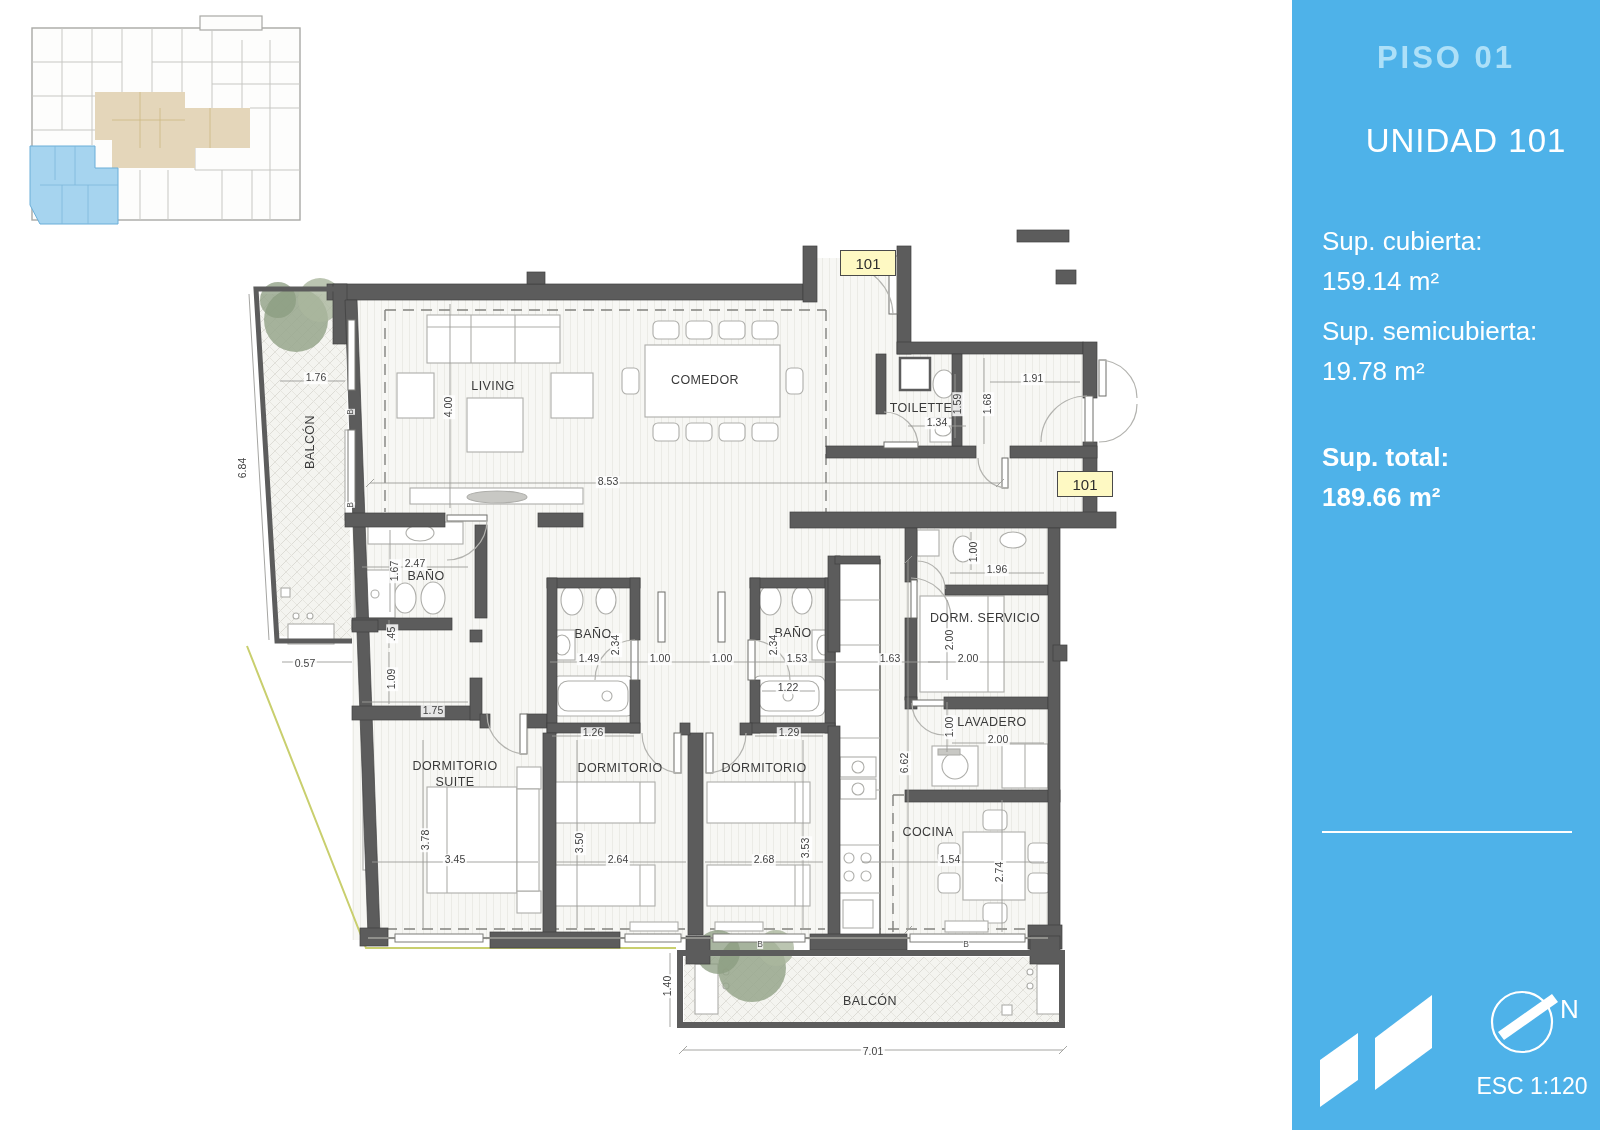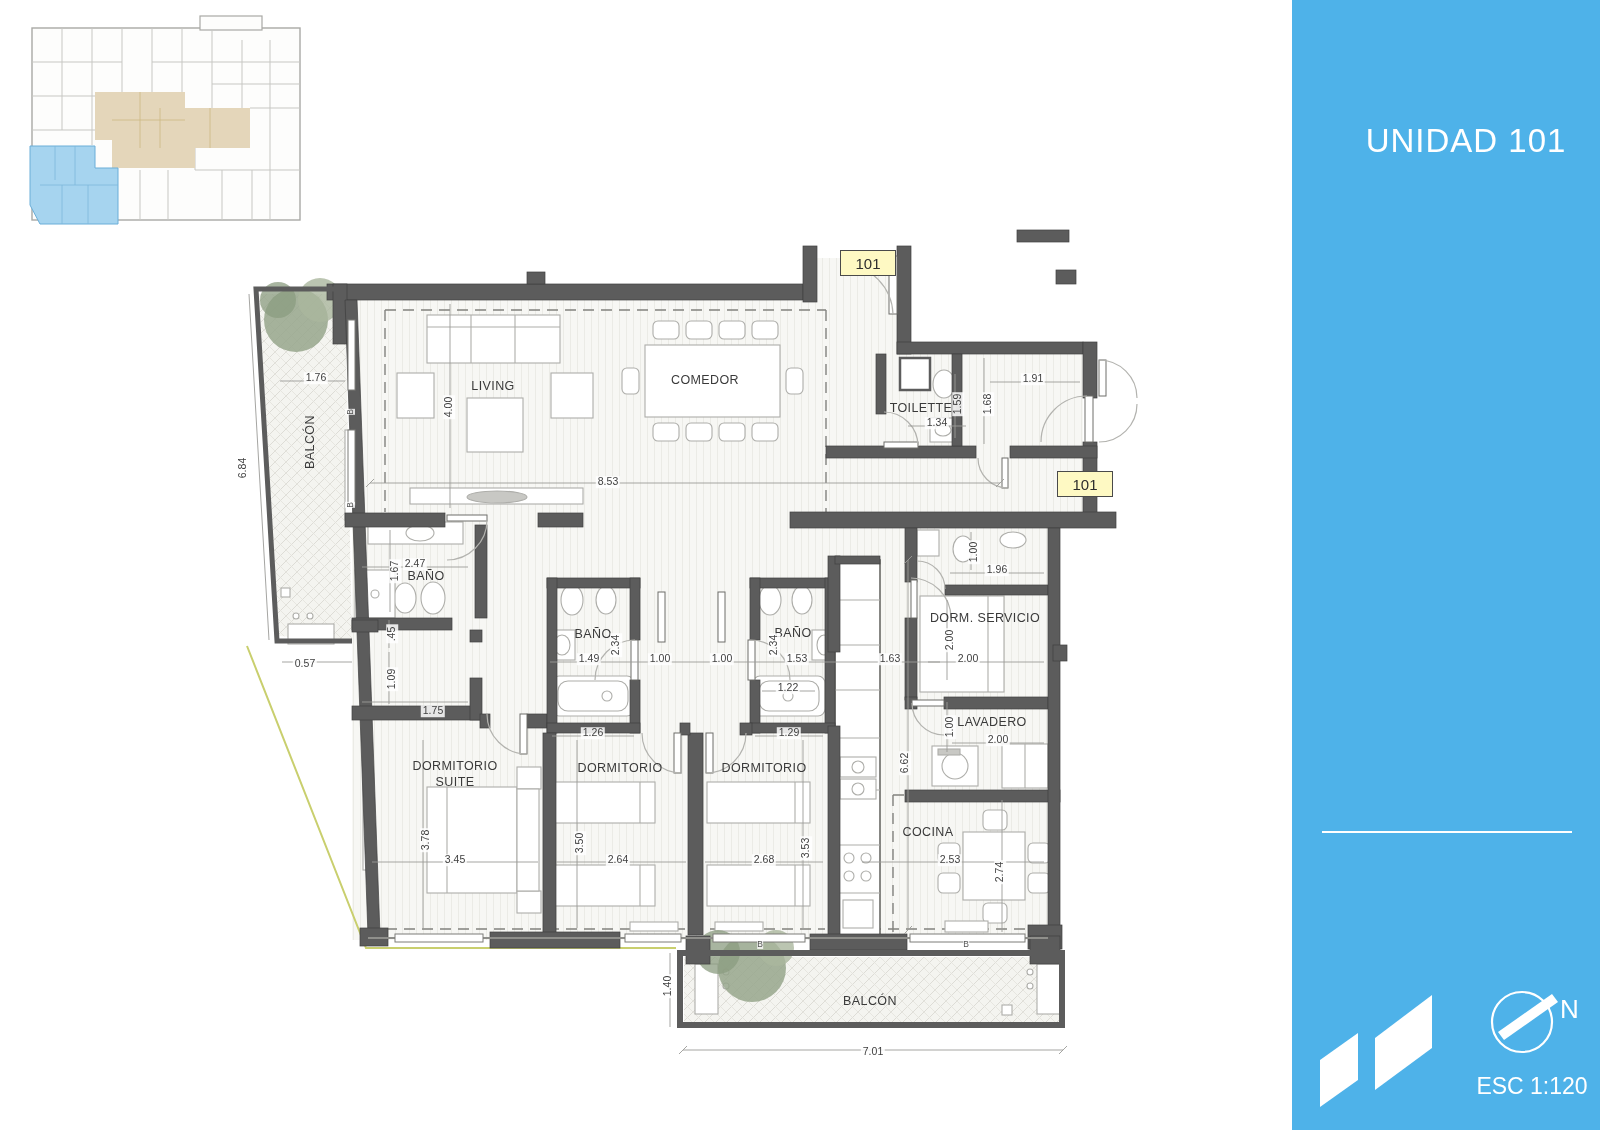--- a/index.html
+++ b/index.html
@@ -487,35 +487,45 @@
       <div class="dim-label rot" style="left: 950px; top: 640px;">2.00</div>
       <div class="dim-label" style="left: 968px; top: 659px;">2.00</div>
       <div class="dim-label rot" style="left: 950px; top: 727px;">1.00</div>
       <div class="dim-label" style="left: 998px; top: 740px;">2.00</div>
       <div class="dim-label rot" style="left: 426px; top: 840px;">3.78</div>
       <div class="dim-label" style="left: 455px; top: 860px;">3.45</div>
       <div class="dim-label rot" style="left: 580px; top: 843px;">3.50</div>
       <div class="dim-label" style="left: 618px; top: 860px;">2.64</div>
       <div class="dim-label" style="left: 764px; top: 860px;">2.68</div>
       <div class="dim-label rot" style="left: 806px; top: 848px;">3.53</div>
-      <div class="dim-label" style="left: 950px; top: 860px;">2.53</div>
+      <div class="dim-label" style="left: 950px; top: 860px;">1.54</div>
       <div class="dim-label rot" style="left: 1000px; top: 872px;">2.74</div>
       <div class="dim-label rot" style="left: 905px; top: 763px;">6.62</div>
       <div class="dim-label rot" style="left: 668px; top: 986px;">1.40</div>
       <div class="dim-label" style="left: 873px; top: 1052px;">7.01</div>
       <div class="window-tag rot" style="left: 350px; top: 412px;">B</div>
       <div class="window-tag rot" style="left: 350px; top: 505px;">B</div>
       <div class="window-tag" style="left: 760px; top: 944px;">B</div>
       <div class="window-tag" style="left: 966px; top: 944px;">B</div>
     </div>
 </div>
 
 <div id="sidebar" style="background: rgb(78, 178, 233);">
+  <div class="piso" style="color: rgb(173, 224, 248);">PISO 01</div>
   <div class="unidad">UNIDAD 101</div>
 
+  <div class="areas">
+    <div class="lbl">Sup. cubierta:</div>
+    <div class="val grp">159.14 m²</div>
+    <div class="lbl">Sup. semicubierta:</div>
+    <div class="val grp">19.78 m²</div>
+    <div style="height:22px;"></div>
+    <div class="lbl total">Sup. total:</div>
+    <div class="val total">189.66 m²</div>
+  </div>
 
   <div class="divider"></div>
 
   <svg id="sidebar-bottom-svg" width="308" height="170" viewBox="0 0 308 170">
     <g fill="#ffffff">
       <polygon points="83,78 140,35 140,88 83,130"></polygon>
       <polygon points="28,100 66,73 66,120 28,147"></polygon>
     </g>
     <g>
       <circle cx="230" cy="62" r="30" fill="none" stroke="#ffffff" stroke-width="2.2"></circle>

